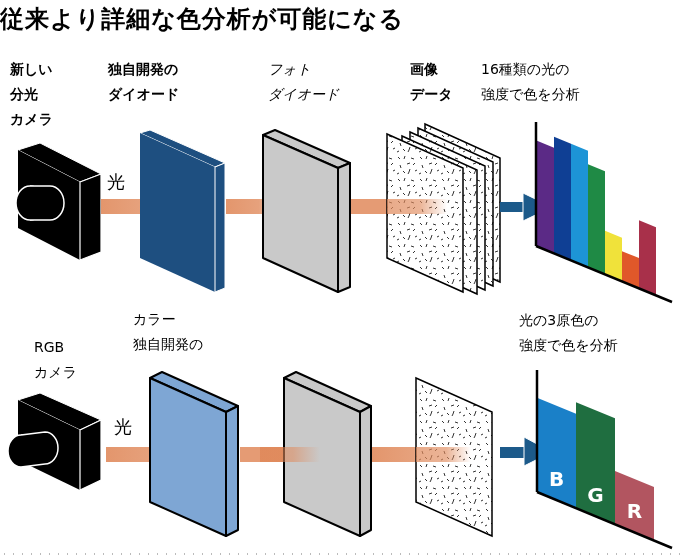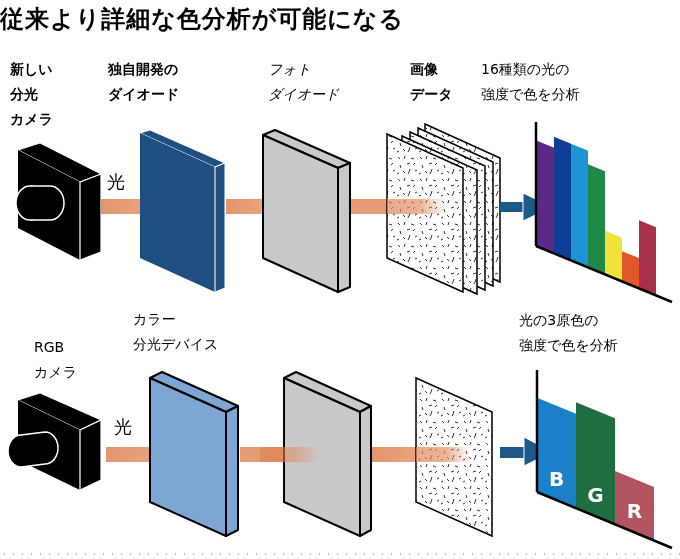--- a/index.html
+++ b/index.html
@@ -30,21 +30,21 @@
 ダイオード</div>
 <div class="lbl" style="left:410px;top:57px;font-weight:bold;">画像
 データ</div>
 <div class="lbl" style="left:481px;top:57px;">16種類の光の
 強度で色を分析</div>
 <div class="small" style="left:107px;top:170px;">光</div>
 
 <div class="lbl" style="left:34px;top:335px;">RGB
 カメラ</div>
 <div class="lbl" style="left:133px;top:307px;">カラー
-分光デバイス</div>
+独自開発の</div>
 <div class="lbl" style="left:519px;top:308px;">光の3原色の
 強度で色を分析</div>
 <div class="small" style="left:114px;top:415px;">光</div>
 
 <svg class="main" width="680" height="559" viewBox="0 0 680 559">
   <defs>
     <linearGradient id="beamFade" x1="0" x2="1" y1="0" y2="0">
       <stop offset="0" stop-color="#e08a5c" stop-opacity="0.9"></stop>
       <stop offset="0.55" stop-color="#e08a5c" stop-opacity="0.8"></stop>
       <stop offset="1" stop-color="#e08a5c" stop-opacity="0"></stop>

